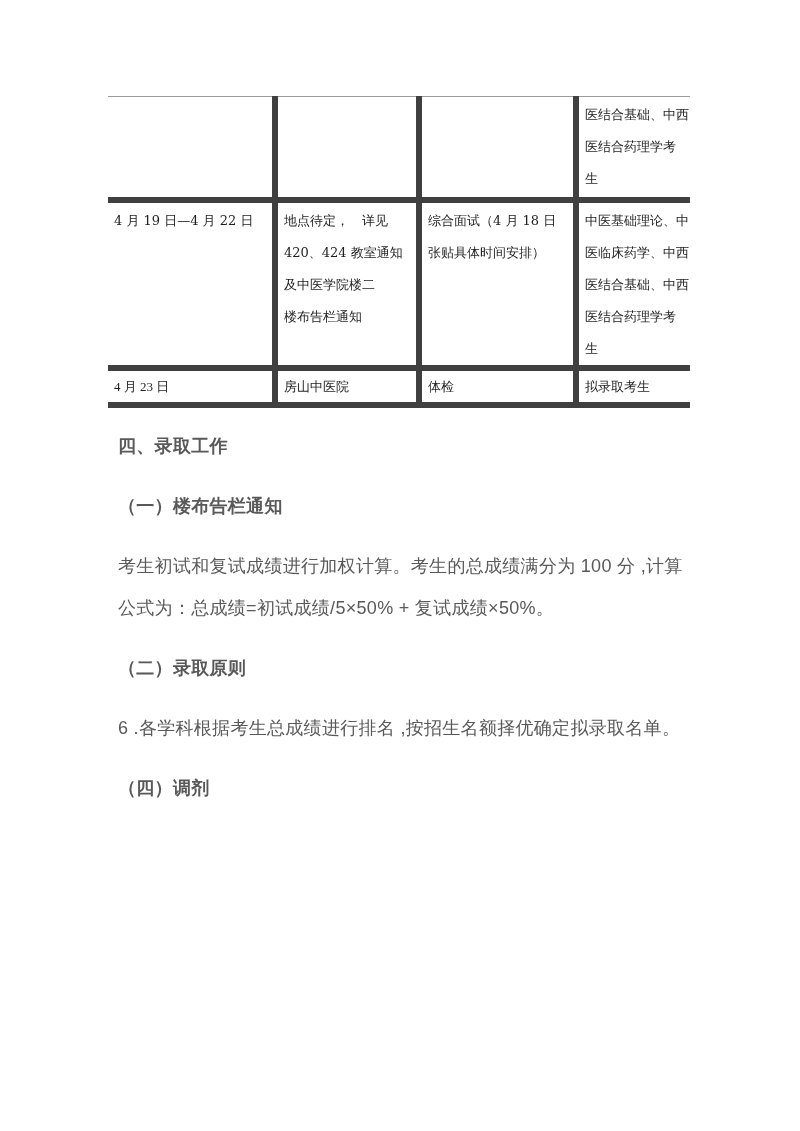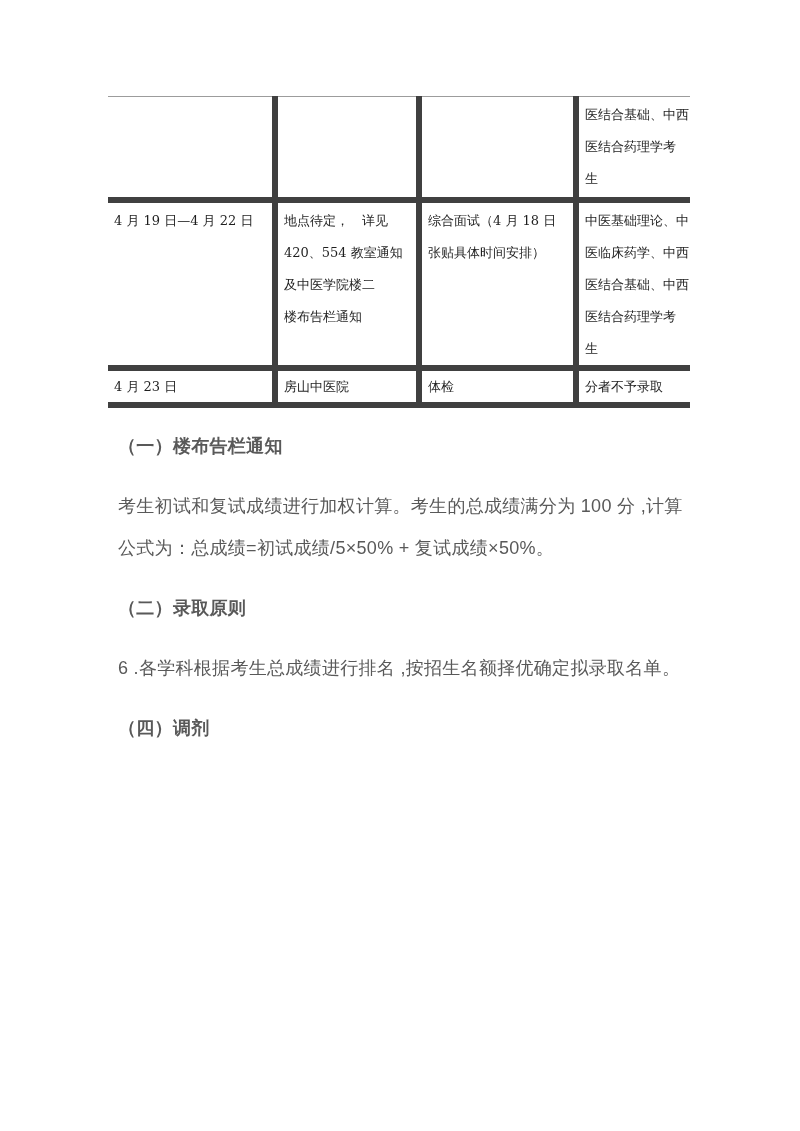--- a/index.html
+++ b/index.html
@@ -21,21 +21,21 @@
     vertical-align:top;
     padding:2px 2px 0 6px;
     line-height:32px;
     white-space:pre;
     overflow:hidden;
   }
   table.sched tr td:first-child { border-left:none; }
   table.sched tr td:last-child  { border-right:none; }
   tr.r0 td { height:98px;  border-top:1px solid #9c9c9c; }
   tr.r1 td { height:159px; }
-  tr.r2 td { height:30px;  padding-top:0; line-height:31px; }
+  tr.r2 td { height:30px;  padding-top:0; line-height:31px;font-family:Liberation Serif, serif; }
 
   
   .body { width:572px; margin-left:10px; margin-top:17px; color:#595959; }
   .blk  { font-size:18px; line-height:42px; margin:0 0 18px 0;
           white-space:pre-wrap; letter-spacing:0.3px; }
   .hd   { font-weight:bold; }
 </style>
 </head>
 <body>
 
@@ -54,41 +54,42 @@
           <td></td>
           <td></td>
           <td></td>
           <td>医结合基础、中西
 医结合药理学考
 生</td>
         </tr>
         <tr class="r1">
           <td>4 月 19 日—4 月 22 日</td>
           <td>地点待定，　详见
-420、554 教室通知
+420、424 教室通知
 及中医学院楼二
 楼布告栏通知</td>
           <td>综合面试（4 月 18 日
 张贴具体时间安排）</td>
           <td>中医基础理论、中
 医临床药学、中西
 医结合基础、中西
 医结合药理学考
 生</td>
         </tr>
         <tr class="r2">
           <td>4 月 23 日</td>
           <td>房山中医院</td>
           <td>体检</td>
-          <td>分者不予录取</td>
+          <td>拟录取考生</td>
         </tr>
       </tbody>
     </table>
 
     <div class="body">
+      <div class="blk hd">四、录取工作</div>
       <div class="blk hd">（一）楼布告栏通知</div>
       <div class="blk">考生初试和复试成绩进行加权计算。考生的总成绩满分为 100 分 ,计算
 公式为：总成绩=初试成绩/5×50% + 复试成绩×50%。</div>
       <div class="blk hd">（二）录取原则</div>
       <div class="blk">6 .各学科根据考生总成绩进行排名 ,按招生名额择优确定拟录取名单。</div>
       <div class="blk hd">（四）调剂</div>
     </div>
 
   </div>
 </div>

